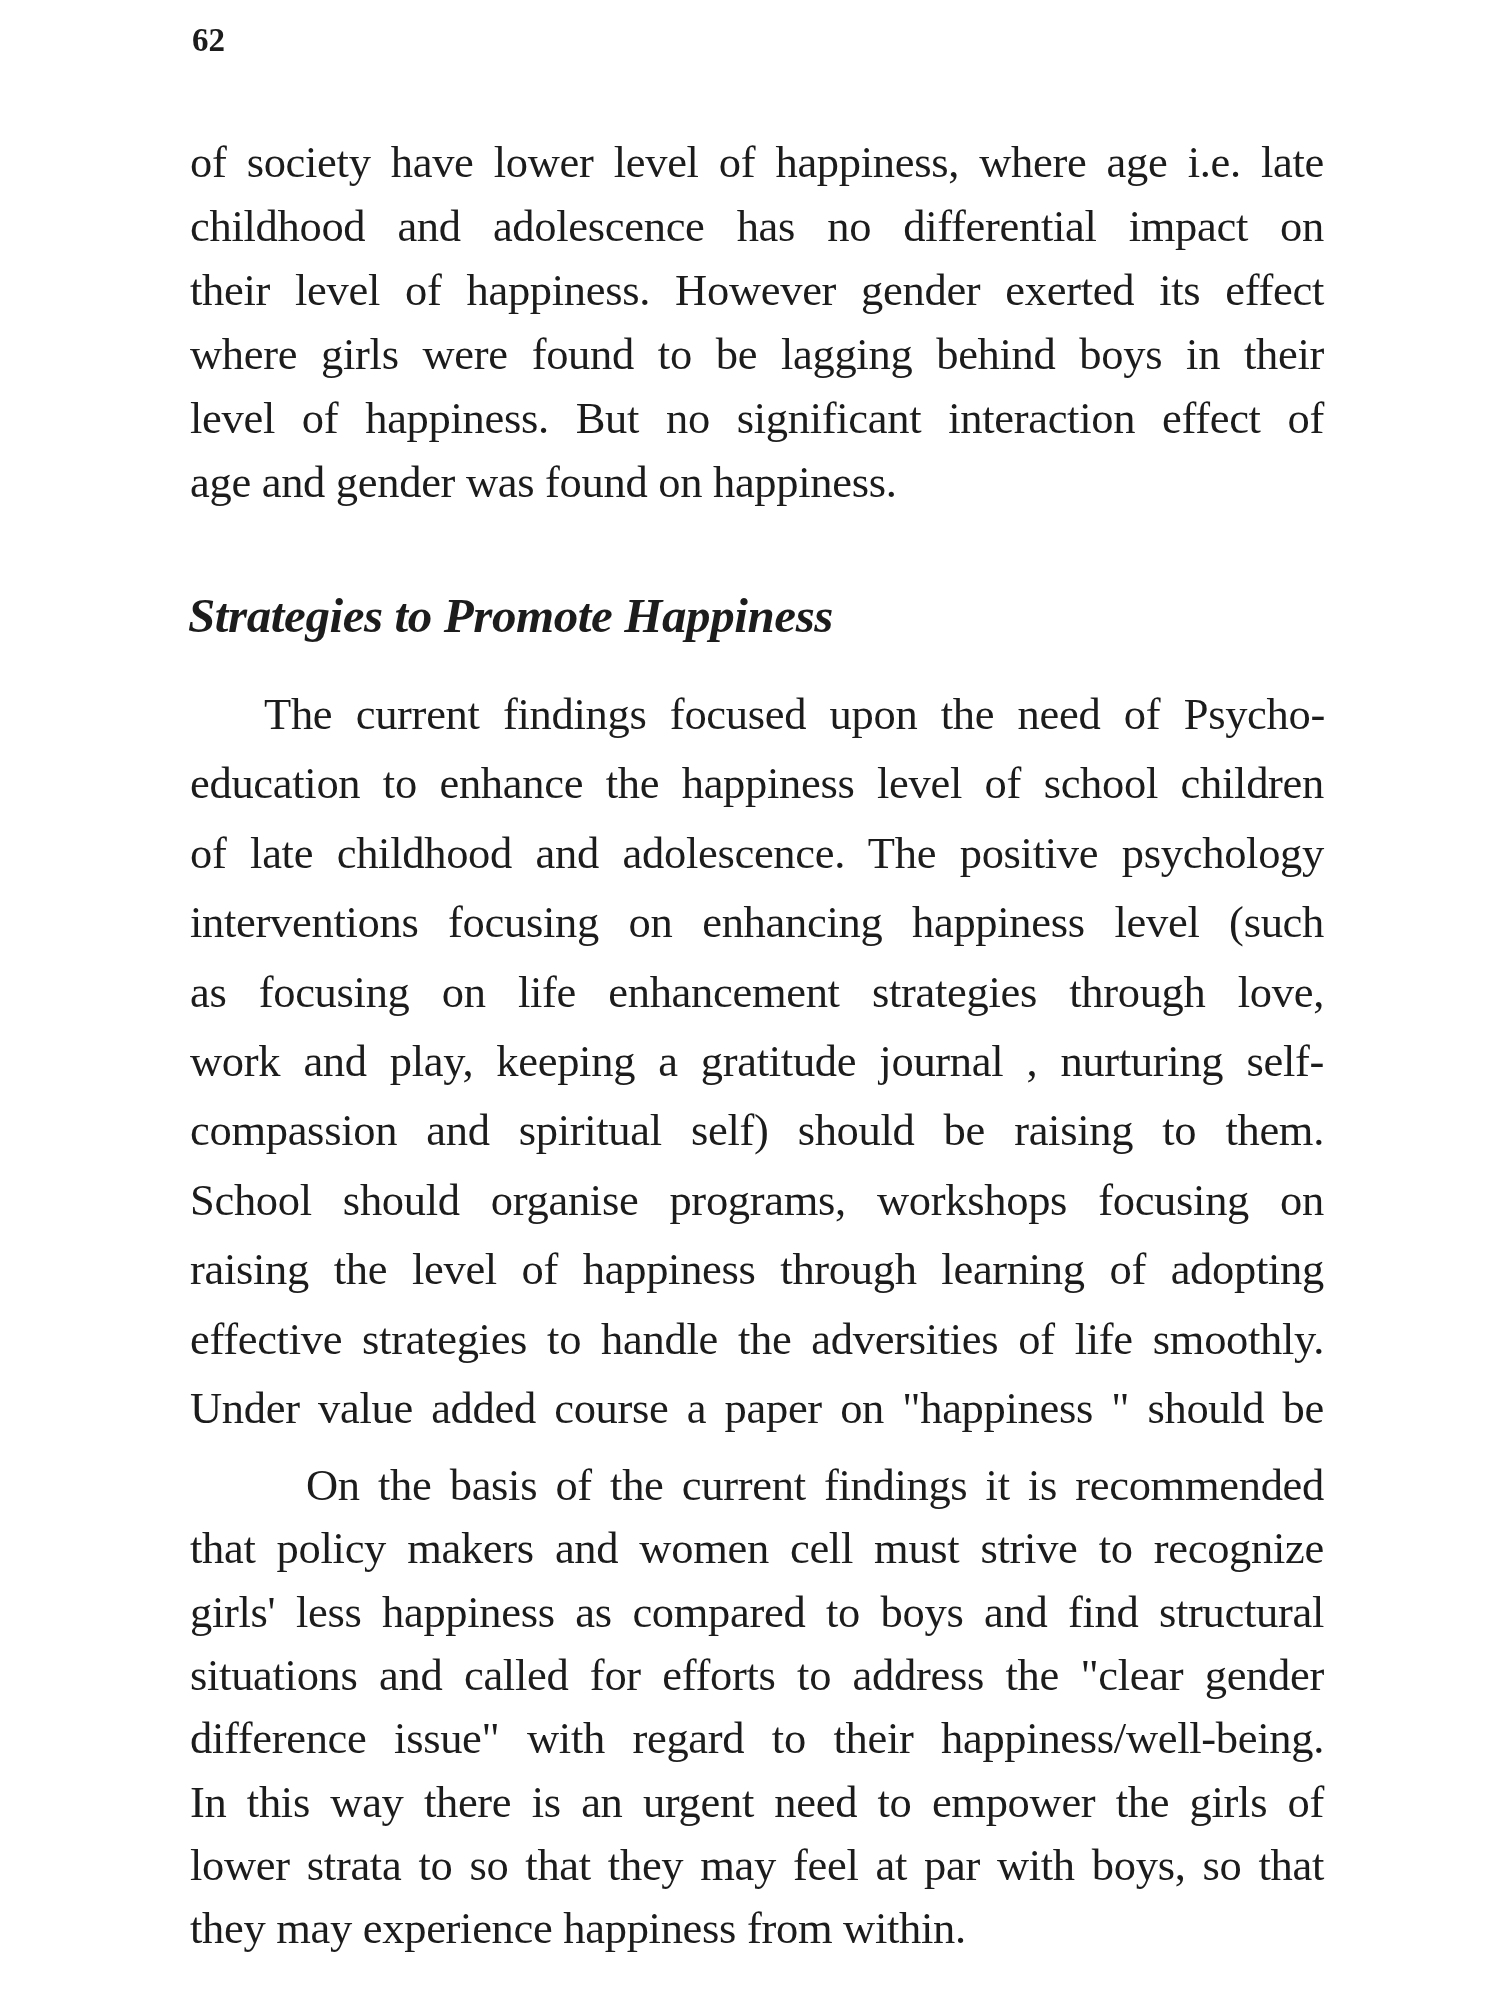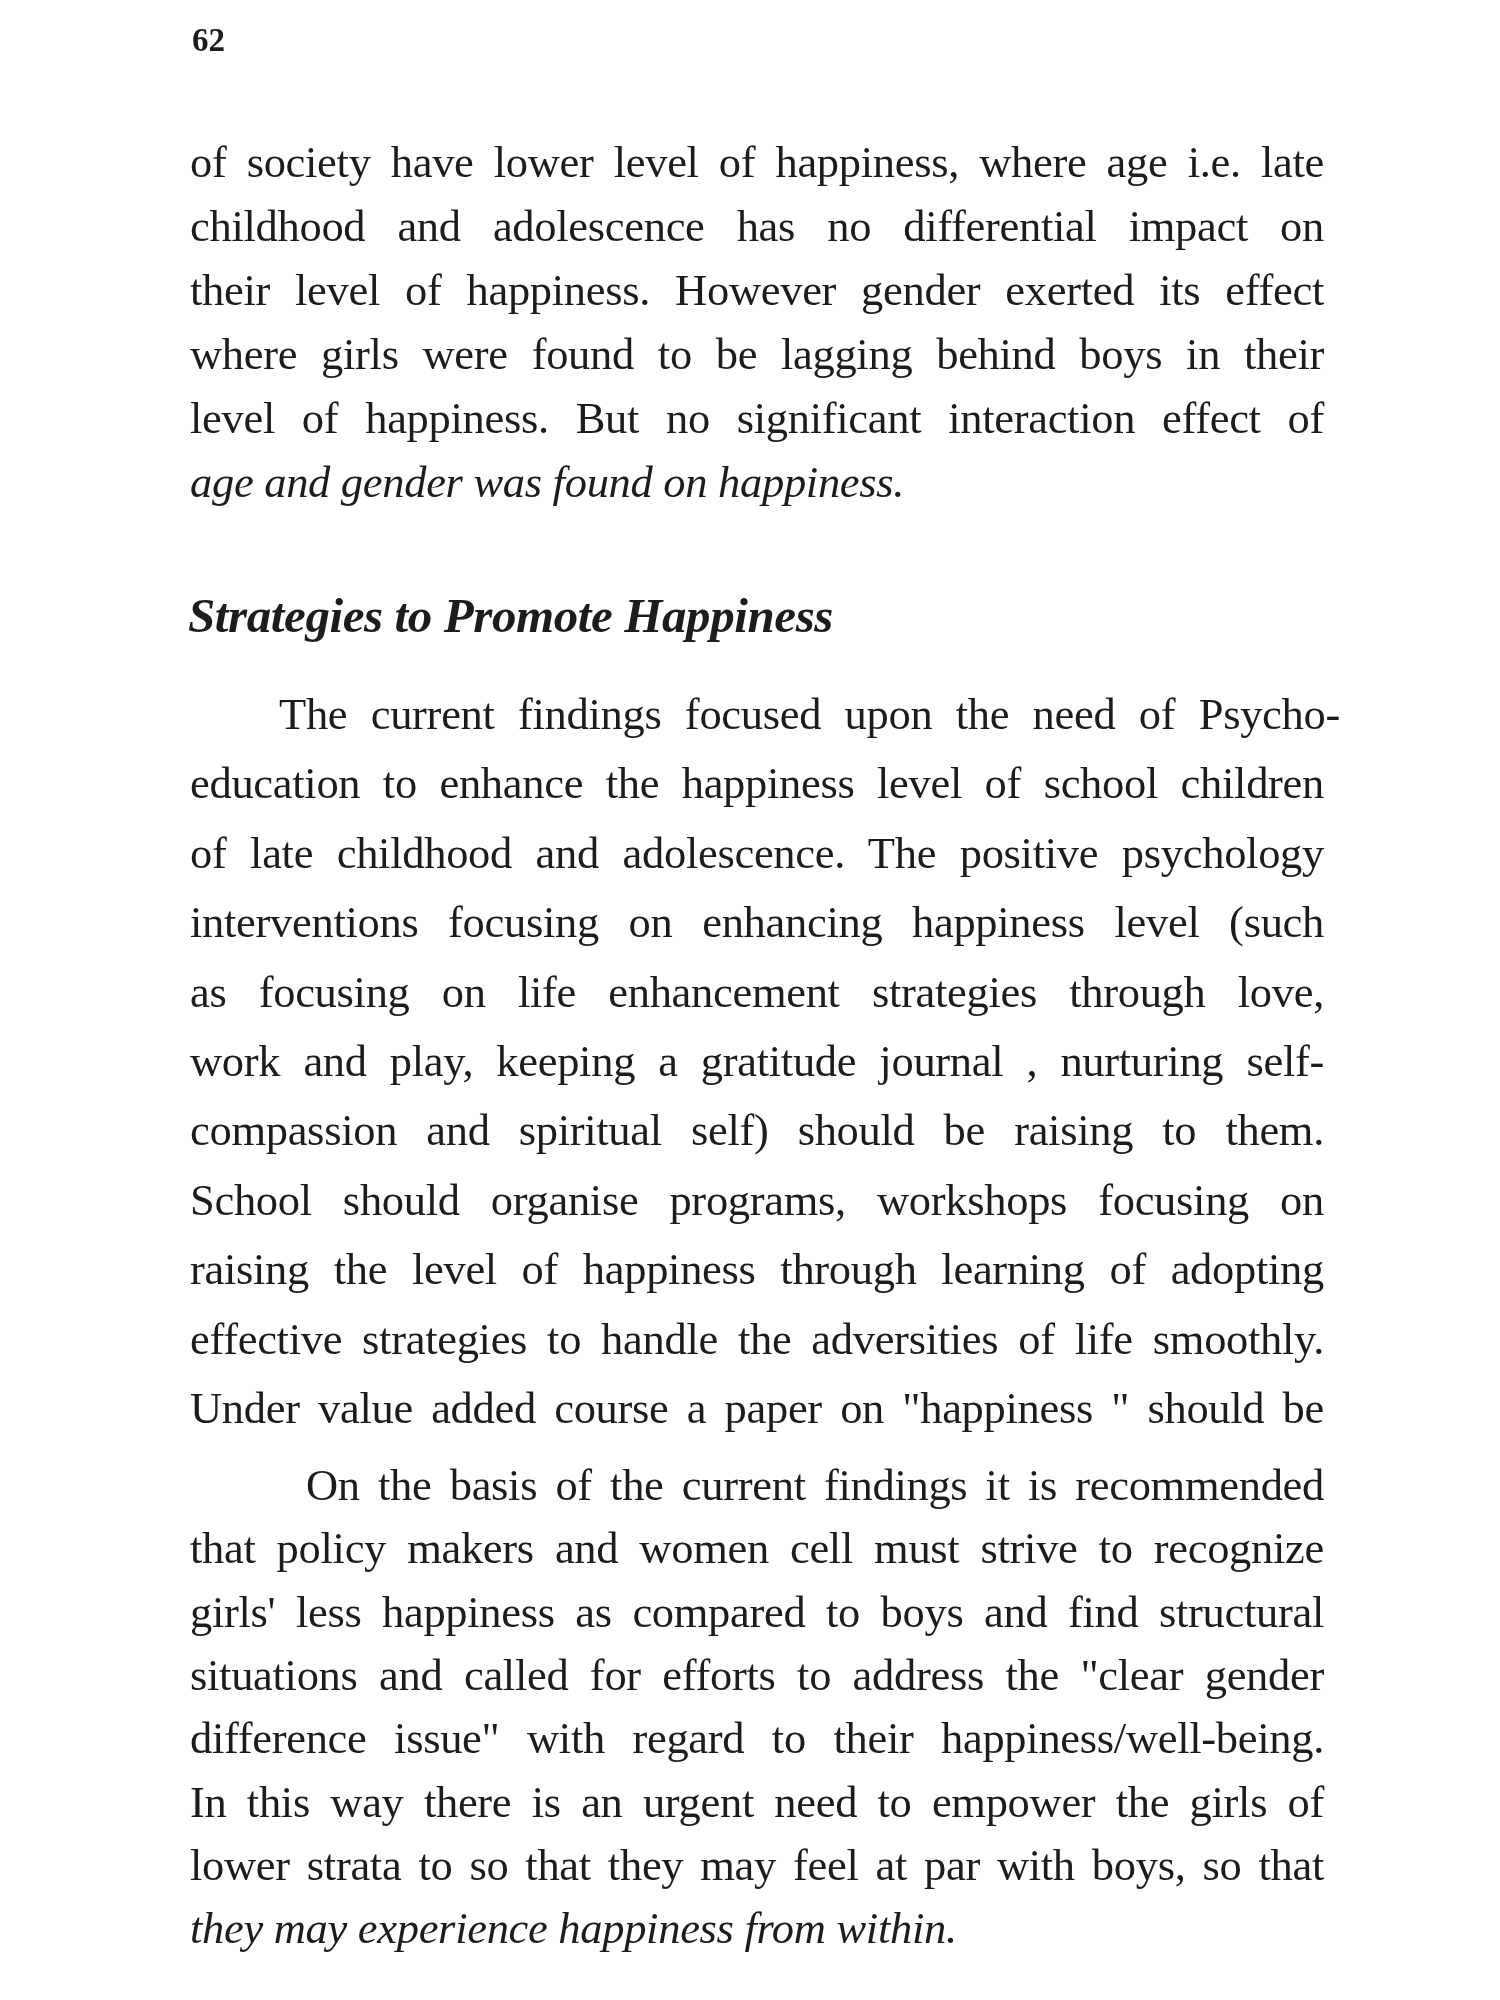--- a/index.html
+++ b/index.html
@@ -52,24 +52,23 @@
     font-size: 44.5px;
     line-height: 1;
     white-space: nowrap;
     text-align: justify;
     text-align-last: justify;
     letter-spacing: -0.3px;
   }
   .line.last {
     text-align: right;
     text-align-last: left;
-    font-style: italic;
   }
   .line.indent1 {
-    left: 279px;
+    left: 264px;
     width: 1061px;
   }
   .line.indent2 {
     left: 306px;
     width: 1018px;
   }
   .section-heading {
     position: absolute;
     left: 188px;
     top: 591px;

